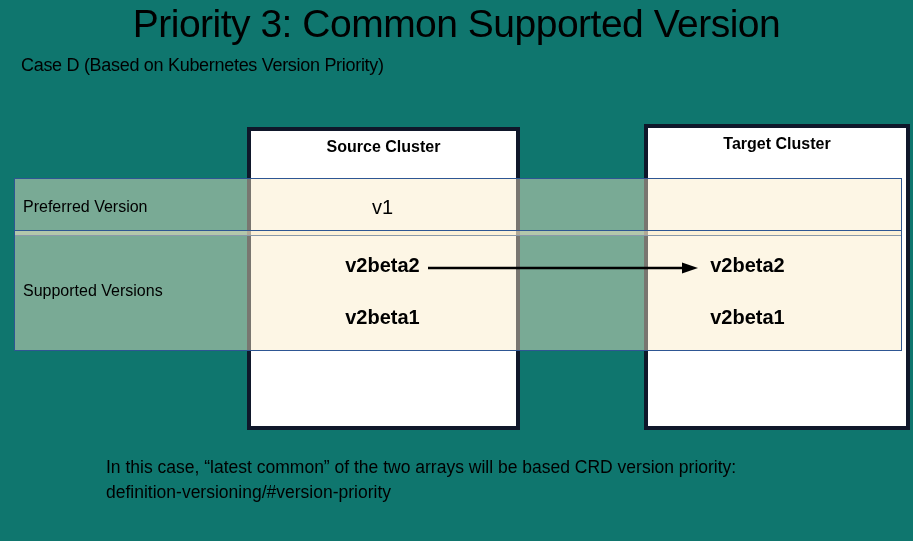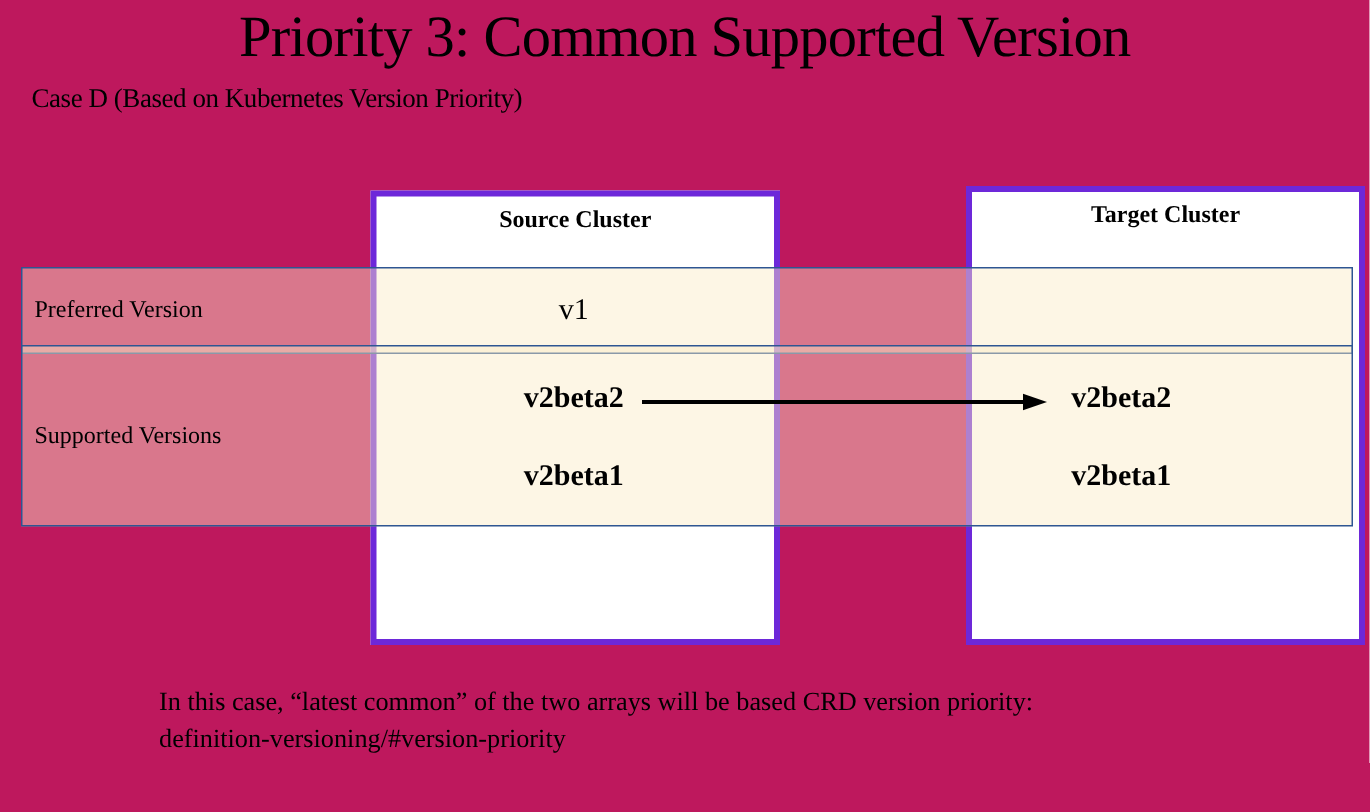--- a/index.html
+++ b/index.html
@@ -1,29 +1,29 @@
 <!DOCTYPE html>
 <html><head>
 <meta charset="utf-8">
 <style>
   html,body{margin:0;padding:0;background:#ffffff;}
   .slide{
-    position:relative;width:913px;height:541px;background:#be185d;
-    font-family:Liberation Serif, serif;color:#000;overflow:hidden;
+    position:relative;width:913px;height:541px;background:#0f766e;
+    font-family:Liberation Sans, sans-serif;color:#000;overflow:hidden;
   }
   .title{
     position:absolute;top:2px;left:0;width:100%;text-align:center;
     font-size:39px;font-weight:400;letter-spacing:-0.5px;white-space:nowrap;
   }
   .subtitle{
     position:absolute;top:55px;left:0;width:100%;text-align:left;
     font-size:18px;font-weight:400;letter-spacing:-0.3px;white-space:nowrap;margin-left:21px;
   }
   .cluster-box{
-    position:absolute;border:4px solid #6d28d9;background:#fff;
+    position:absolute;border:4px solid #0f172a;background:#fff;
     box-sizing:border-box;z-index:1;
   }
   .cluster-box.source{left:247px;top:127px;width:273px;height:303px;}
   .cluster-box.target{left:612px;top:124px;width:266px;height:306px;margin-left:32px;}
   .cluster-title{
     text-align:center;font-weight:700;font-size:16px;padding-top:7px;
   }
   .band{
     position:absolute;left:14px;width:888px;
     background:rgba(250,236,198,0.45);

